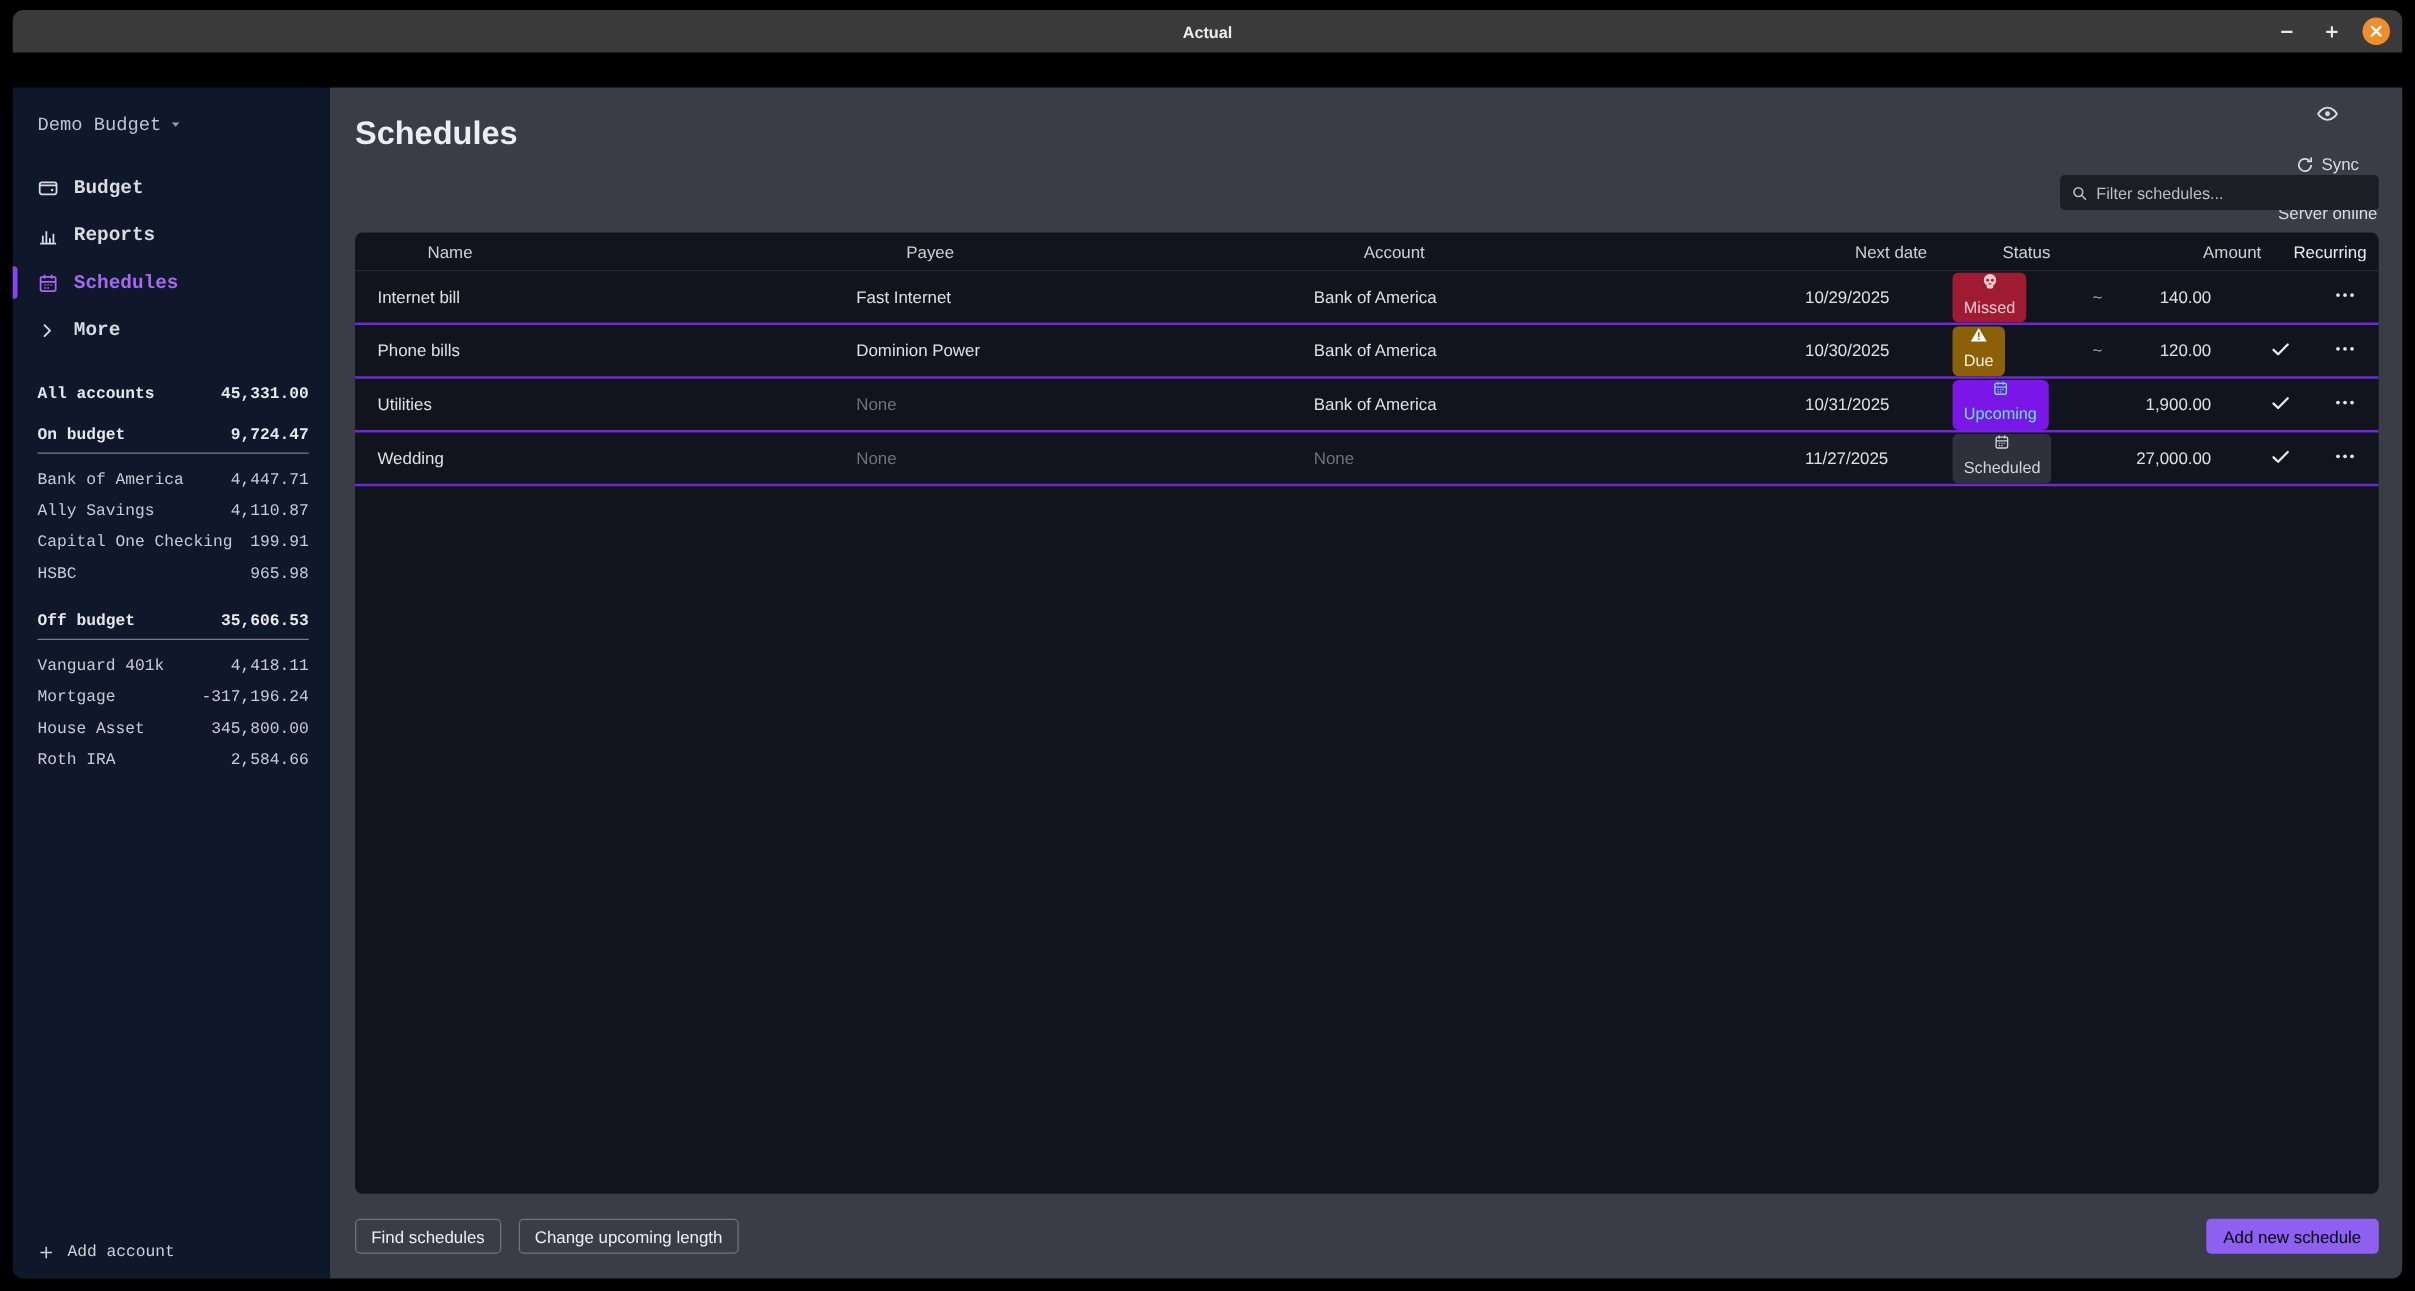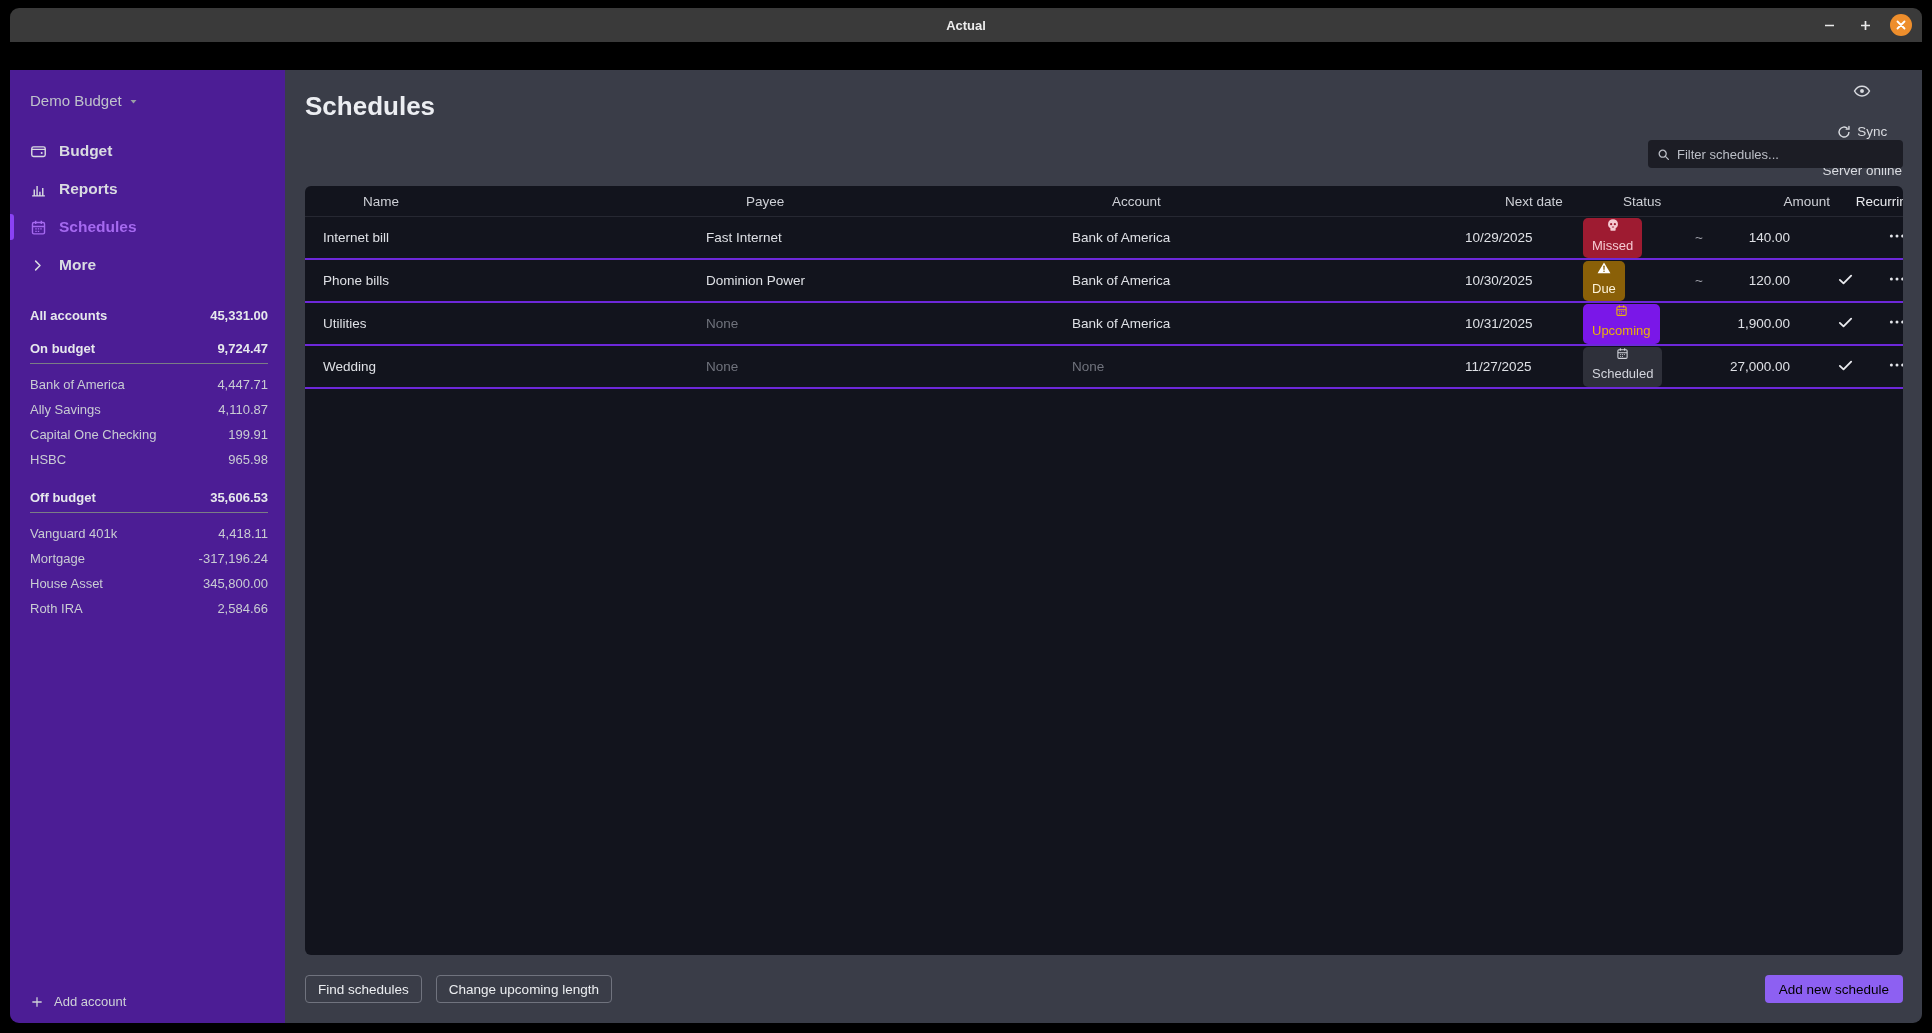--- a/index.html
+++ b/index.html
@@ -11,21 +11,21 @@
   .titlebar { height:34px; background:#3a3a3a; position:relative; flex:0 0 auto;
               display:flex; align-items:center; justify-content:center; }
   .titlebar .title { color:#ececec; font-size:13px; font-weight:700; }
   .win-controls { position:absolute; right:10px; top:0; height:34px; display:flex; align-items:center; gap:14px; }
   .win-btn { width:22px; height:22px; display:flex; align-items:center; justify-content:center;
              color:#e9e9e9; cursor:pointer; }
   .win-close { width:22px; height:22px; border-radius:50%; background:#ee8e2c;
                display:flex; align-items:center; justify-content:center; cursor:pointer; }
   
   .app { flex:1; display:flex; min-height:0; }
-  .sidebar { width:275px; flex:0 0 auto; background:#4c1d95; position:relative; color:#c9ccd3; }
+  .sidebar { width:254px; flex:0 0 auto; background:#0f172a; position:relative; color:#c9ccd3;font-family:Liberation Mono, monospace; }
   .main { flex:1; background:#3a3d48; position:relative; }
   
   .budget-switcher { margin:22px 0 0 20px; font-size:15px; color:#bfc2cb;
                      display:inline-flex; align-items:center; gap:7px; cursor:pointer; }
   .nav { margin-top:22px; }
   .nav-item { height:38px; display:flex; align-items:center; gap:12px; padding-left:20px;
               font-size:15.5px; font-weight:600; color:#d9dbe1; position:relative; cursor:pointer; }
   .nav-item .icon { display:flex; width:17px; color:#d9dbe1; }
   .nav-item.active { color:#a569f0; }
   .nav-item.active .icon { color:#a569f0; }
@@ -64,21 +64,21 @@
   .cell.col-amount { padding:0 20px 0 0; text-align:right; }
   .cell.col-recur { padding:0; display:flex; justify-content:center; color:#e9eaee; }
   .cell.col-menu { padding-left:4px; display:flex; color:#e3e5ea; }
   .muted { color:#70737d; }
   .badge { display:inline-flex; align-items:center; gap:6px; height:40px; padding:0 9px;
            border-radius:5px; font-size:13px;flex-direction:column; }
   .badge .icon { display:flex; }
   .badge-missed    { background:#9e1b31; color:#f5cad2; }
   .badge-due       { background:#8a6008; color:#fdf3d8; }
   .badge-due .icon { color:#ffffff; }
-  .badge-upcoming  { background:#7a17e8; color:#eab308; }
+  .badge-upcoming  { background:#7a17e8; color:#5eead4; }
   .badge-scheduled { background:#2e303a; color:#d2d4dc; }
   .menu-dots { display:flex; padding:4px; cursor:pointer; }
   
   .footer { position:absolute; left:0; right:0; bottom:0; height:68px; display:flex;
             align-items:center; padding:0 19px 0 20px; gap:14px; }
   .btn-outline { height:28px; padding:0 12px; background:transparent; border:1px solid #70737e;
                  border-radius:4px; color:#eceef1; font-size:13.5px; font-family:inherit; cursor:pointer; }
   .btn-primary { height:28px; padding:0 14px; margin-left:auto; background:#8d60f2; border:none;
                  border-radius:4px; color:#000000; font-size:13.5px; font-family:inherit; cursor:pointer; }
 </style>

